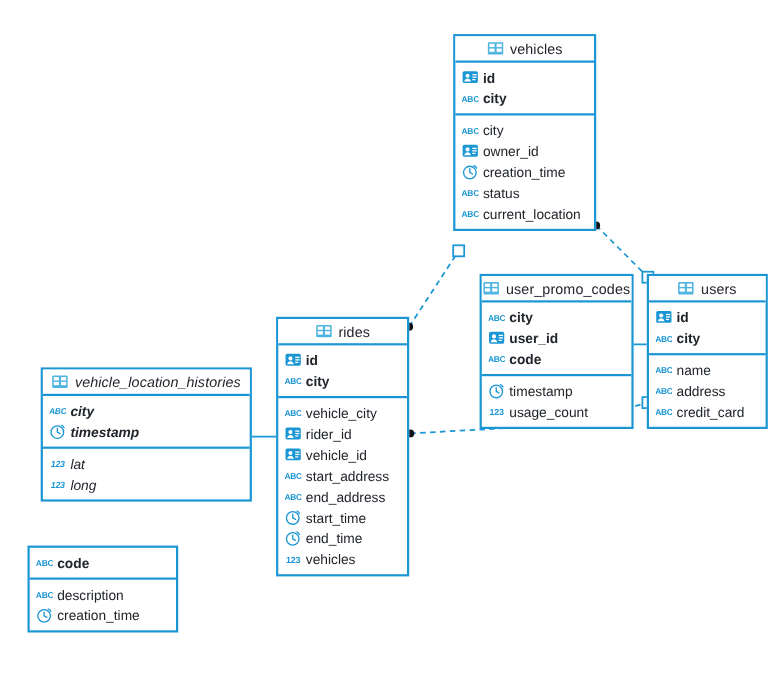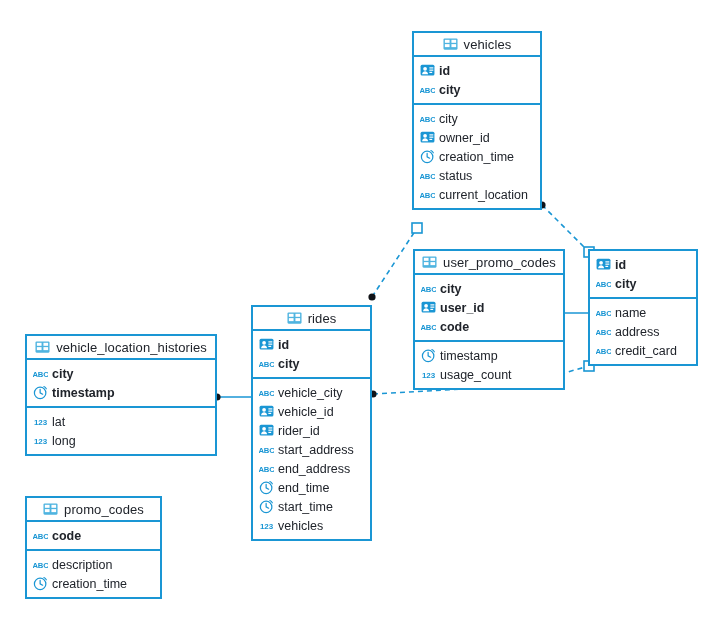--- a/index.html
+++ b/index.html
@@ -178,21 +178,21 @@
             <span class="field-name">status</span>
           </div>
           <div class="field-row">
             <span class="ic"><svg viewBox="0 0 16 16" width="15" height="15" xmlns="http://www.w3.org/2000/svg">
                 <text class="jsonlbl" x="8" y="11.2" text-anchor="middle" font-size="8.2" font-weight="bold" fill="#1a96d4" letter-spacing="-0.3">ABC</text>
               </svg></span>
             <span class="field-name">current_location</span>
           </div>
         </div>
       </div>
-      <div class="table-node" style="left: 413px; top: 249px; width: 152px;">
+      <div class="table-node" style="left: 436px; top: 249px; width: 140px;">
         <div class="tbl-header">
           <span class="ic"><svg viewBox="0 0 16 16" width="15" height="15" xmlns="http://www.w3.org/2000/svg">
               <rect x="0.5" y="1.5" width="15" height="12" rx="1.2" fill="#4fb4e0"></rect>
               <rect x="2" y="3" width="5" height="3.2" fill="#ffffff"></rect>
               <rect x="9" y="3" width="5" height="3.2" fill="#ffffff"></rect>
               <rect x="2" y="7.6" width="5" height="3.2" fill="#ffffff"></rect>
               <rect x="9" y="7.6" width="5" height="3.2" fill="#ffffff"></rect>
             </svg></span>
           <span class="tbl-title">user_promo_codes</span>
         </div>
@@ -232,20 +232,30 @@
           </div>
           <div class="field-row">
             <span class="ic"><svg viewBox="0 0 16 16" width="15" height="15" xmlns="http://www.w3.org/2000/svg">
                 <text class="jsonlbl" x="8" y="11.4" text-anchor="middle" font-size="8.6" font-weight="bold" fill="#1a96d4" letter-spacing="-0.2">123</text>
               </svg></span>
             <span class="field-name">usage_count</span>
           </div>
         </div>
       </div>
       <div class="table-node" style="left: 588px; top: 249px; width: 110px;">
+        <div class="tbl-header">
+          <span class="ic"><svg viewBox="0 0 16 16" width="15" height="15" xmlns="http://www.w3.org/2000/svg">
+              <rect x="0.5" y="1.5" width="15" height="12" rx="1.2" fill="#4fb4e0"></rect>
+              <rect x="2" y="3" width="5" height="3.2" fill="#ffffff"></rect>
+              <rect x="9" y="3" width="5" height="3.2" fill="#ffffff"></rect>
+              <rect x="2" y="7.6" width="5" height="3.2" fill="#ffffff"></rect>
+              <rect x="9" y="7.6" width="5" height="3.2" fill="#ffffff"></rect>
+            </svg></span>
+          <span class="tbl-title">users</span>
+        </div>
         <div class="field-group group-keys">
           <div class="field-row pk">
             <span class="ic"><svg viewBox="0 0 16 16" width="15" height="15" xmlns="http://www.w3.org/2000/svg">
                 <rect x="0.6" y="1.8" width="14.8" height="11.5" rx="1.6" fill="#1a96d4"></rect>
                 <circle cx="5.4" cy="6.2" r="2.0" fill="#ffffff"></circle>
                 <path d="M2.2 11.9c0.35-2.0 1.7-3.0 3.2-3.0s2.85 1.0 3.2 3.0z" fill="#ffffff"></path>
                 <rect x="10.0" y="4.6" width="4.2" height="1.25" fill="#ffffff"></rect>
                 <rect x="10.0" y="7.0" width="4.2" height="1.25" fill="#ffffff"></rect>
                 <rect x="10.0" y="9.4" width="3.0" height="1.25" fill="#ffffff"></rect>
               </svg></span>
@@ -272,21 +282,21 @@
             <span class="field-name">address</span>
           </div>
           <div class="field-row">
             <span class="ic"><svg viewBox="0 0 16 16" width="15" height="15" xmlns="http://www.w3.org/2000/svg">
                 <text class="jsonlbl" x="8" y="11.2" text-anchor="middle" font-size="8.2" font-weight="bold" fill="#1a96d4" letter-spacing="-0.3">ABC</text>
               </svg></span>
             <span class="field-name">credit_card</span>
           </div>
         </div>
       </div>
-      <div class="table-node" style="left: 251px; top: 305px; width: 121px;">
+      <div class="table-node" style="left: 251px; top: 288px; width: 121px;">
         <div class="tbl-header">
           <span class="ic"><svg viewBox="0 0 16 16" width="15" height="15" xmlns="http://www.w3.org/2000/svg">
               <rect x="0.5" y="1.5" width="15" height="12" rx="1.2" fill="#4fb4e0"></rect>
               <rect x="2" y="3" width="5" height="3.2" fill="#ffffff"></rect>
               <rect x="9" y="3" width="5" height="3.2" fill="#ffffff"></rect>
               <rect x="2" y="7.6" width="5" height="3.2" fill="#ffffff"></rect>
               <rect x="9" y="7.6" width="5" height="3.2" fill="#ffffff"></rect>
             </svg></span>
           <span class="tbl-title">rides</span>
         </div>
@@ -318,70 +328,70 @@
           </div>
           <div class="field-row">
             <span class="ic"><svg viewBox="0 0 16 16" width="15" height="15" xmlns="http://www.w3.org/2000/svg">
                 <rect x="0.6" y="1.8" width="14.8" height="11.5" rx="1.6" fill="#1a96d4"></rect>
                 <circle cx="5.4" cy="6.2" r="2.0" fill="#ffffff"></circle>
                 <path d="M2.2 11.9c0.35-2.0 1.7-3.0 3.2-3.0s2.85 1.0 3.2 3.0z" fill="#ffffff"></path>
                 <rect x="10.0" y="4.6" width="4.2" height="1.25" fill="#ffffff"></rect>
                 <rect x="10.0" y="7.0" width="4.2" height="1.25" fill="#ffffff"></rect>
                 <rect x="10.0" y="9.4" width="3.0" height="1.25" fill="#ffffff"></rect>
               </svg></span>
+            <span class="field-name">rider_id</span>
+          </div>
+          <div class="field-row">
+            <span class="ic"><svg viewBox="0 0 16 16" width="15" height="15" xmlns="http://www.w3.org/2000/svg">
+                <rect x="0.6" y="1.8" width="14.8" height="11.5" rx="1.6" fill="#1a96d4"></rect>
+                <circle cx="5.4" cy="6.2" r="2.0" fill="#ffffff"></circle>
+                <path d="M2.2 11.9c0.35-2.0 1.7-3.0 3.2-3.0s2.85 1.0 3.2 3.0z" fill="#ffffff"></path>
+                <rect x="10.0" y="4.6" width="4.2" height="1.25" fill="#ffffff"></rect>
+                <rect x="10.0" y="7.0" width="4.2" height="1.25" fill="#ffffff"></rect>
+                <rect x="10.0" y="9.4" width="3.0" height="1.25" fill="#ffffff"></rect>
+              </svg></span>
             <span class="field-name">vehicle_id</span>
           </div>
           <div class="field-row">
             <span class="ic"><svg viewBox="0 0 16 16" width="15" height="15" xmlns="http://www.w3.org/2000/svg">
-                <rect x="0.6" y="1.8" width="14.8" height="11.5" rx="1.6" fill="#1a96d4"></rect>
-                <circle cx="5.4" cy="6.2" r="2.0" fill="#ffffff"></circle>
-                <path d="M2.2 11.9c0.35-2.0 1.7-3.0 3.2-3.0s2.85 1.0 3.2 3.0z" fill="#ffffff"></path>
-                <rect x="10.0" y="4.6" width="4.2" height="1.25" fill="#ffffff"></rect>
-                <rect x="10.0" y="7.0" width="4.2" height="1.25" fill="#ffffff"></rect>
-                <rect x="10.0" y="9.4" width="3.0" height="1.25" fill="#ffffff"></rect>
-              </svg></span>
-            <span class="field-name">rider_id</span>
-          </div>
-          <div class="field-row">
-            <span class="ic"><svg viewBox="0 0 16 16" width="15" height="15" xmlns="http://www.w3.org/2000/svg">
                 <text class="jsonlbl" x="8" y="11.2" text-anchor="middle" font-size="8.2" font-weight="bold" fill="#1a96d4" letter-spacing="-0.3">ABC</text>
               </svg></span>
             <span class="field-name">start_address</span>
           </div>
           <div class="field-row">
             <span class="ic"><svg viewBox="0 0 16 16" width="15" height="15" xmlns="http://www.w3.org/2000/svg">
                 <text class="jsonlbl" x="8" y="11.2" text-anchor="middle" font-size="8.2" font-weight="bold" fill="#1a96d4" letter-spacing="-0.3">ABC</text>
               </svg></span>
             <span class="field-name">end_address</span>
           </div>
           <div class="field-row">
             <span class="ic"><svg viewBox="0 0 16 16" width="15" height="15" xmlns="http://www.w3.org/2000/svg">
                 <circle cx="7.6" cy="8.4" r="6.1" fill="#ffffff" stroke="#1a96d4" stroke-width="1.3"></circle>
                 <path d="M7.6 4.7 L7.6 8.4 L10.3 9.8" fill="none" stroke="#1a96d4" stroke-width="1.3" stroke-linecap="round" stroke-linejoin="round"></path>
                 <path d="M11.6 1.7 a5.2 5.2 0 0 1 2.6 2.4" fill="none" stroke="#1a96d4" stroke-width="1.2" stroke-linecap="round"></path>
               </svg></span>
+            <span class="field-name">start_time</span>
+          </div>
+          <div class="field-row">
+            <span class="ic"><svg viewBox="0 0 16 16" width="15" height="15" xmlns="http://www.w3.org/2000/svg">
+                <circle cx="7.6" cy="8.4" r="6.1" fill="#ffffff" stroke="#1a96d4" stroke-width="1.3"></circle>
+                <path d="M7.6 4.7 L7.6 8.4 L10.3 9.8" fill="none" stroke="#1a96d4" stroke-width="1.3" stroke-linecap="round" stroke-linejoin="round"></path>
+                <path d="M11.6 1.7 a5.2 5.2 0 0 1 2.6 2.4" fill="none" stroke="#1a96d4" stroke-width="1.2" stroke-linecap="round"></path>
+              </svg></span>
             <span class="field-name">end_time</span>
           </div>
           <div class="field-row">
             <span class="ic"><svg viewBox="0 0 16 16" width="15" height="15" xmlns="http://www.w3.org/2000/svg">
-                <circle cx="7.6" cy="8.4" r="6.1" fill="#ffffff" stroke="#1a96d4" stroke-width="1.3"></circle>
-                <path d="M7.6 4.7 L7.6 8.4 L10.3 9.8" fill="none" stroke="#1a96d4" stroke-width="1.3" stroke-linecap="round" stroke-linejoin="round"></path>
-                <path d="M11.6 1.7 a5.2 5.2 0 0 1 2.6 2.4" fill="none" stroke="#1a96d4" stroke-width="1.2" stroke-linecap="round"></path>
-              </svg></span>
-            <span class="field-name">start_time</span>
-          </div>
-          <div class="field-row">
-            <span class="ic"><svg viewBox="0 0 16 16" width="15" height="15" xmlns="http://www.w3.org/2000/svg">
                 <text class="jsonlbl" x="8" y="11.4" text-anchor="middle" font-size="8.6" font-weight="bold" fill="#1a96d4" letter-spacing="-0.2">123</text>
               </svg></span>
             <span class="field-name">vehicles</span>
           </div>
         </div>
       </div>
-      <div class="table-node" style="left: 25px; top: 334px; width: 192px;">
+      <div class="table-node" style="left: 37px; top: 334px; width: 192px; font-style: italic;">
         <div class="tbl-header">
           <span class="ic"><svg viewBox="0 0 16 16" width="15" height="15" xmlns="http://www.w3.org/2000/svg">
               <rect x="0.5" y="1.5" width="15" height="12" rx="1.2" fill="#4fb4e0"></rect>
               <rect x="2" y="3" width="5" height="3.2" fill="#ffffff"></rect>
               <rect x="9" y="3" width="5" height="3.2" fill="#ffffff"></rect>
               <rect x="2" y="7.6" width="5" height="3.2" fill="#ffffff"></rect>
               <rect x="9" y="7.6" width="5" height="3.2" fill="#ffffff"></rect>
             </svg></span>
           <span class="tbl-title">vehicle_location_histories</span>
         </div>
@@ -410,30 +420,20 @@
           </div>
           <div class="field-row">
             <span class="ic"><svg viewBox="0 0 16 16" width="15" height="15" xmlns="http://www.w3.org/2000/svg">
                 <text class="jsonlbl" x="8" y="11.4" text-anchor="middle" font-size="8.6" font-weight="bold" fill="#1a96d4" letter-spacing="-0.2">123</text>
               </svg></span>
             <span class="field-name">long</span>
           </div>
         </div>
       </div>
       <div class="table-node" style="left: 25px; top: 496px; width: 137px;">
-        <div class="tbl-header">
-          <span class="ic"><svg viewBox="0 0 16 16" width="15" height="15" xmlns="http://www.w3.org/2000/svg">
-              <rect x="0.5" y="1.5" width="15" height="12" rx="1.2" fill="#4fb4e0"></rect>
-              <rect x="2" y="3" width="5" height="3.2" fill="#ffffff"></rect>
-              <rect x="9" y="3" width="5" height="3.2" fill="#ffffff"></rect>
-              <rect x="2" y="7.6" width="5" height="3.2" fill="#ffffff"></rect>
-              <rect x="9" y="7.6" width="5" height="3.2" fill="#ffffff"></rect>
-            </svg></span>
-          <span class="tbl-title">promo_codes</span>
-        </div>
         <div class="field-group group-keys">
           <div class="field-row pk">
             <span class="ic"><svg viewBox="0 0 16 16" width="15" height="15" xmlns="http://www.w3.org/2000/svg">
                 <text class="jsonlbl" x="8" y="11.2" text-anchor="middle" font-size="8.2" font-weight="bold" fill="#1a96d4" letter-spacing="-0.3">ABC</text>
               </svg></span>
             <span class="field-name">code</span>
           </div>
         </div>
         <div class="field-group">
           <div class="field-row">

